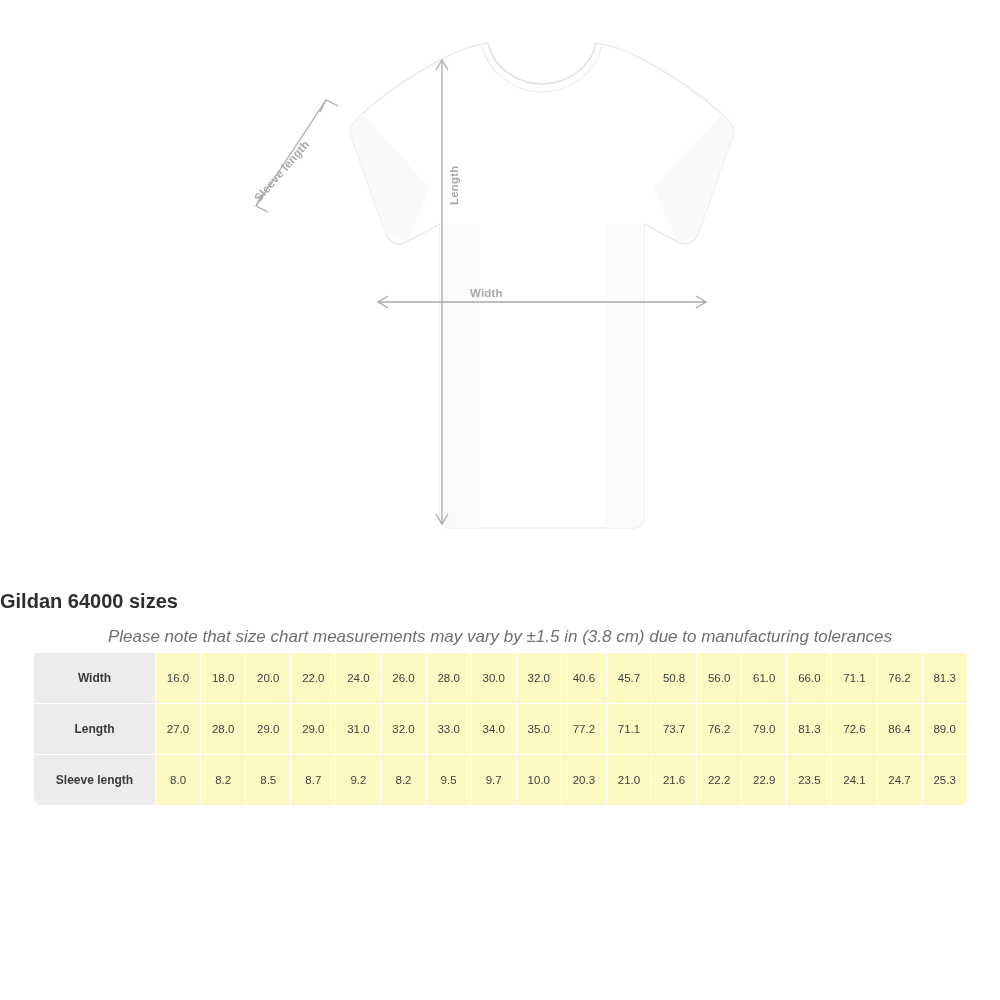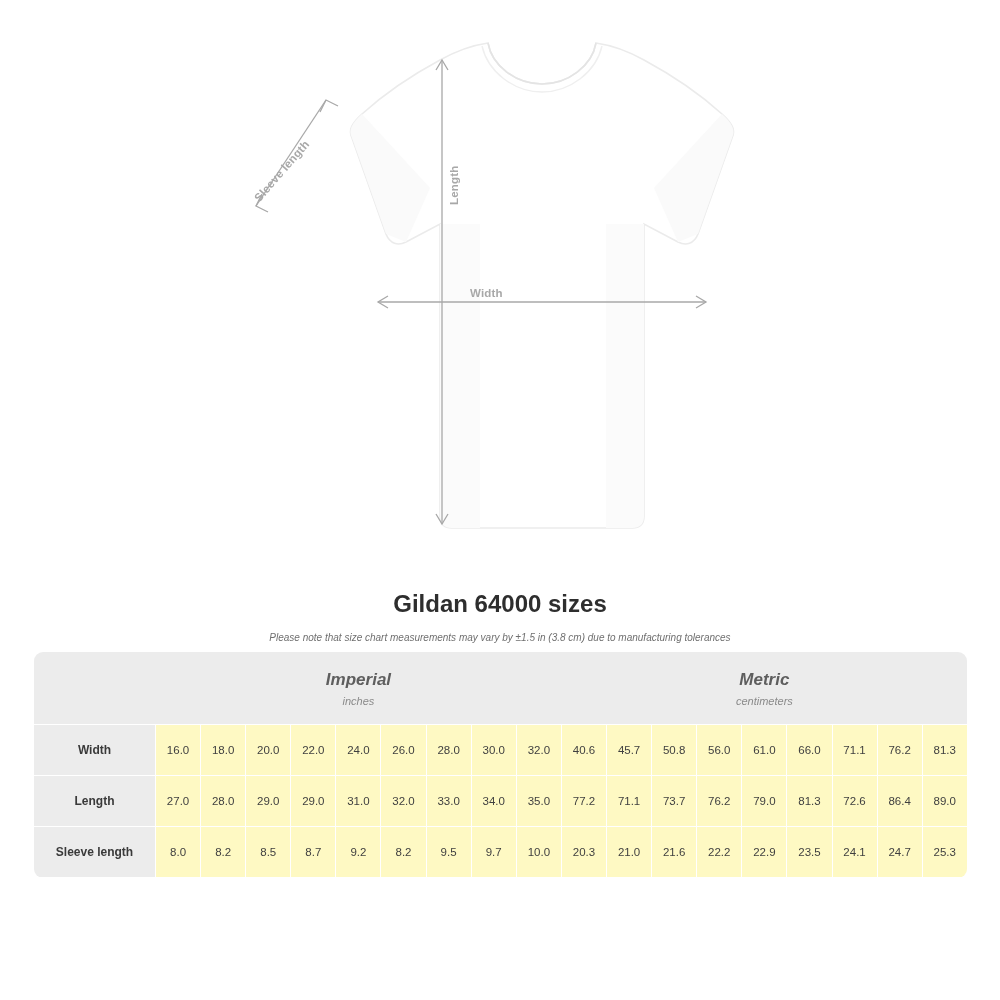--- a/index.html
+++ b/index.html
@@ -62,29 +62,28 @@
   }
   .dim-label.sleeve-lbl {
     left: 252px;
     top: 196px;
     transform: rotate(-49deg);
     transform-origin: left top;
   }
 
   
   .title {
-    text-align: center;
-    font-size: 24px;
+    font-size: 20px;
     font-weight: bold;
     color: #2e2e2e;
     margin-top: 20px;
   }
   .subtitle {
     text-align: center;
-    font-size: 10px;
+    font-size: 17px;
     font-style: italic;
     color: #6f6f6f;
     margin-top: 14px;
   }
 
   
   .table-wrap {
     position: absolute;
     left: 33px;
     top: 652px;
@@ -242,31 +241,20 @@
           <col class="cell-col">
           <col class="cell-col">
           <col class="cell-col">
           <col class="cell-col">
           <col class="cell-col">
           <col class="cell-col">
           <col class="cell-col">
           <col class="cell-col">
         </colgroup>
       <tbody id="table-body">
-          <tr class="unit-row">
-            <td class="radius-left"></td>
-            <td colspan="9">
-              <div class="unit-name">Imperial</div>
-              <div class="unit-sub">inches</div>
-            </td>
-            <td colspan="9" class="radius-right">
-              <div class="unit-name">Metric</div>
-              <div class="unit-sub">centimeters</div>
-            </td>
-          </tr>
           <tr class="data-row">
             <th class="rowhead">Width</th>
             <td>16.0</td>
             <td>18.0</td>
             <td>20.0</td>
             <td>22.0</td>
             <td>24.0</td>
             <td>26.0</td>
             <td>28.0</td>
             <td>30.0</td>

